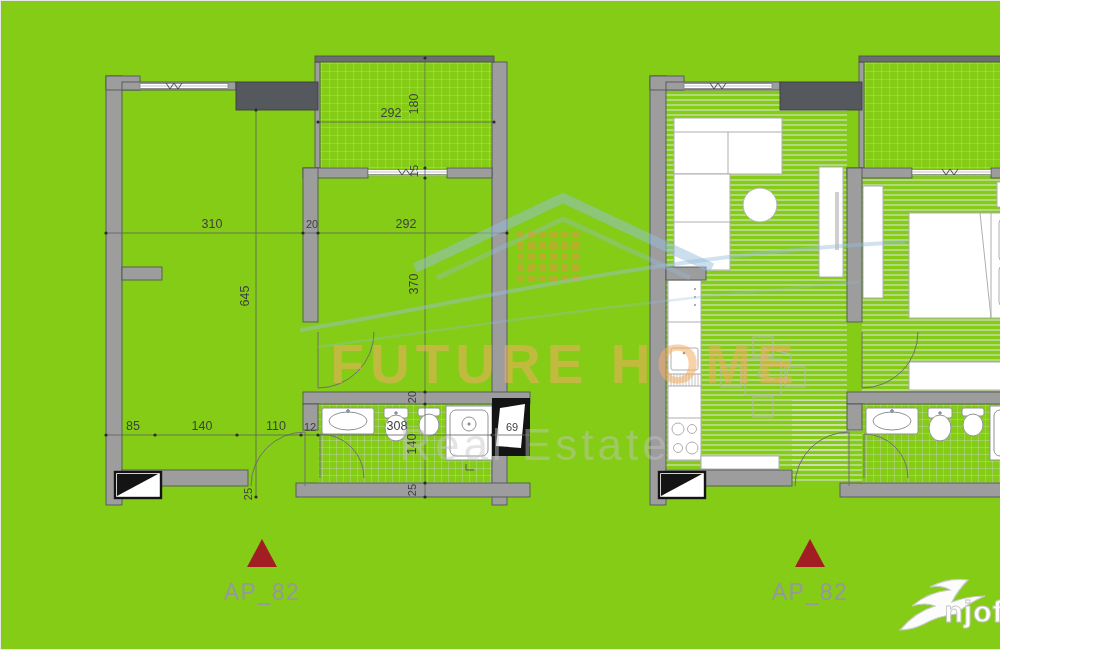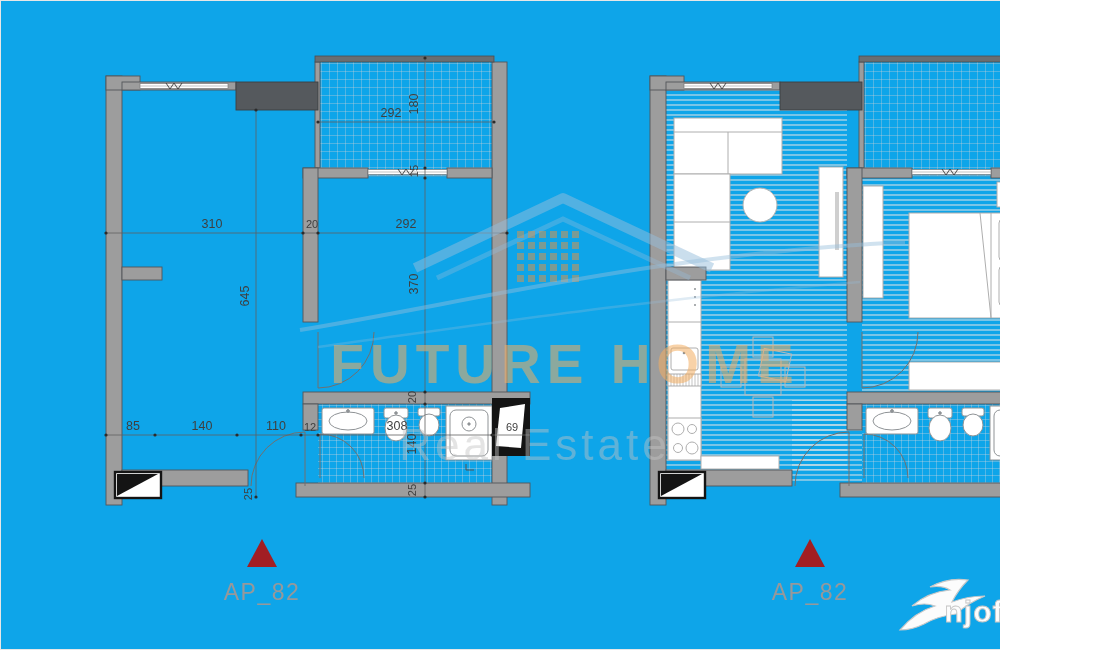--- a/index.html
+++ b/index.html
@@ -1,16 +1,16 @@
 <!DOCTYPE html>
 <html><head>
 <meta charset="utf-8">
 <style>
   html,body{margin:0;padding:0;background:#fff;}
-  .frame{position:relative;width:1000px;height:650px;background:#0ea5e9;overflow:hidden;
+  .frame{position:relative;width:1000px;height:650px;background:#84cc16;overflow:hidden;
          font-family:"Liberation Sans",sans-serif;}
   .frame svg{display:block;}
   text{font-family:"Liberation Sans",sans-serif;fill:#3f3f3f;}
   .dim{font-size:12.5px;}
   .dim-sm{font-size:11px;}
   .ap-label{font-size:23px;letter-spacing:1.5px;fill:#97989a;}
   .wm-brand{font-size:55px;font-weight:bold;letter-spacing:6px;fill:rgba(243,173,96,0.55);}
   .wm-tag{font-size:44px;letter-spacing:4px;fill:rgba(195,195,195,0.45);}
   .wm-site{font-size:30px;font-weight:bold;letter-spacing:1px;fill:#fdfdfd;stroke:#c6c6c6;stroke-width:0.9px;}
 </style>

